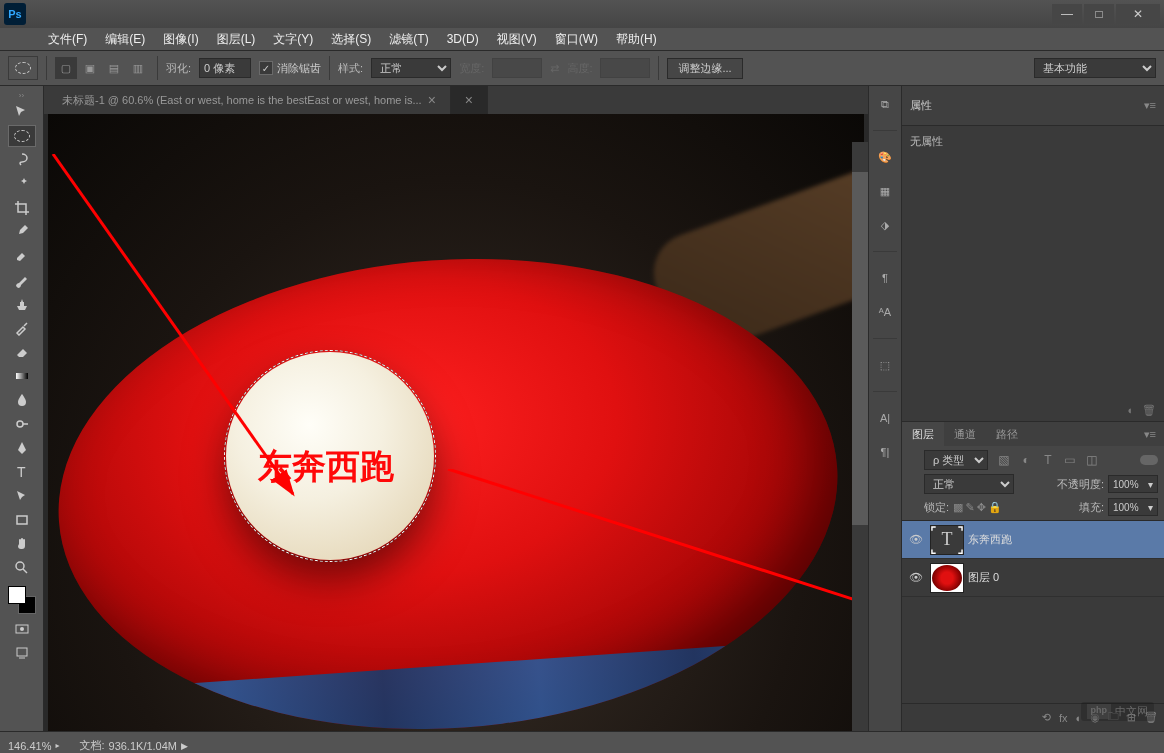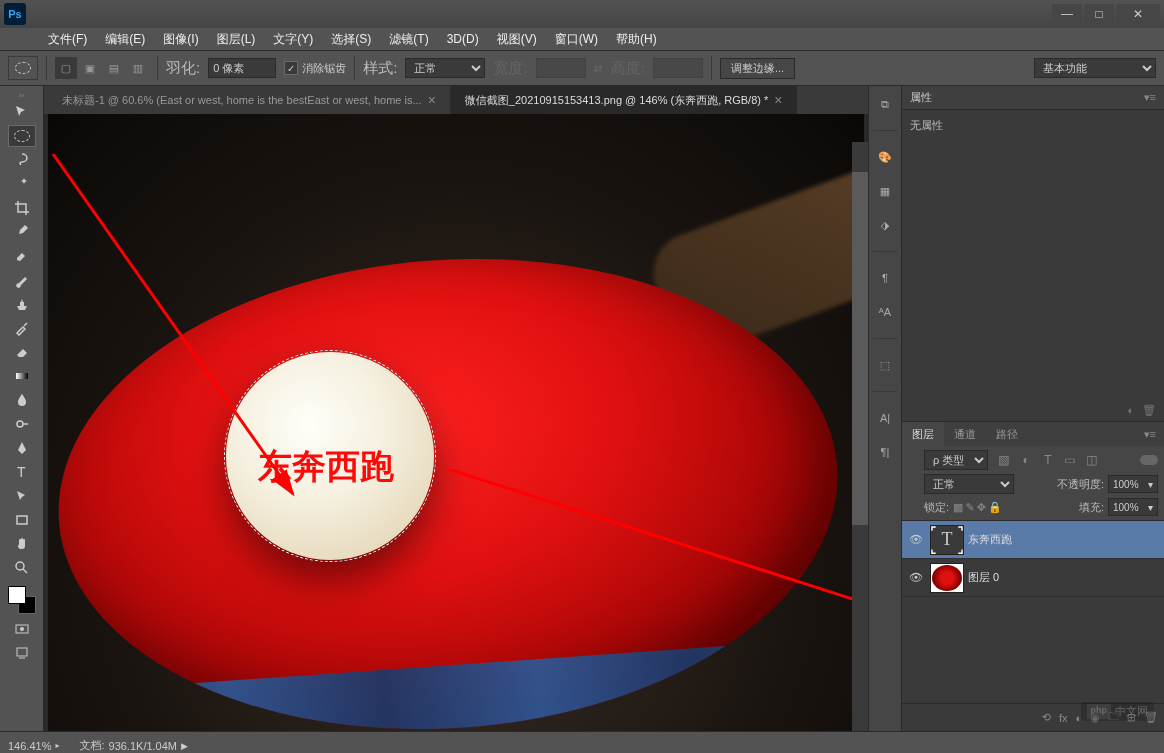--- a/index.html
+++ b/index.html
@@ -13,22 +13,22 @@
     .win-btn.close { width: 44px; }
     
     
     .menubar { height: 22px; background: #535353; display: flex; align-items: center; padding-left: 40px; gap: 2px; }
     .menu-item { padding: 2px 8px; color: #eee; font-size: 12px; display: flex; align-items: center; }
     
     
     .optionsbar { height: 36px; background: #535353; border-top: 1px solid #2a2a2a; border-bottom: 1px solid #2a2a2a; display: flex; align-items: center; padding: 0 8px; gap: 8px; }
     .tool-preset { width: 30px; height: 24px; border: 1px solid #3a3a3a; display: flex; align-items: center; justify-content: center; }
     .opt-sep { width: 1px; height: 24px; background: #3a3a3a; }
-    .opt-label { color: #bbb; font-size: 15px; }
-    .opt-input { width: 68px; height: 20px; background: #3a3a3a; border: 1px solid #2a2a2a; color: #ccc; padding: 0 4px; font-size: 11px; }
+    .opt-label { color: #bbb; font-size: 11px; }
+    .opt-input { width: 52px; height: 20px; background: #3a3a3a; border: 1px solid #2a2a2a; color: #ccc; padding: 0 4px; font-size: 11px; }
     .opt-select { height: 20px; background: #3a3a3a; border: 1px solid #2a2a2a; color: #ccc; padding: 0 4px; font-size: 11px; }
     .opt-check { display: flex; align-items: center; gap: 4px; }
     .checkbox { width: 14px; height: 14px; background: #3a3a3a; border: 1px solid #6a6a6a; display: flex; align-items: center; justify-content: center; }
     .checkbox.checked::before { content: "✓"; color: #ccc; font-size: 10px; }
     .opt-btn { padding: 2px 10px; background: #464646; border: 1px solid #2a2a2a; color: #ccc; display: flex; align-items: center; }
     .right-opts { margin-left: auto; display: flex; gap: 4px; align-items: center; }
     .shape-icons { display: flex; gap: 2px; }
     .shape-icon { width: 22px; height: 22px; display: flex; align-items: center; justify-content: center; color: #999; }
     .shape-icon.active { background: #3a3a3a; }
     
@@ -66,21 +66,21 @@
     .annot-line2 { position: absolute; top: 355px; left: 380px; width: 580px; height: 200px; pointer-events: none; }
     .scroll-v { position: absolute; right: 0; top: 28px; bottom: 0; width: 16px; background: #3a3a3a; }
     .scroll-thumb { width: 100%; height: 60%; background: #5a5a5a; margin-top: 30px; }
     
     
     .right { width: 296px; background: #535353; display: flex; }
     .dock { width: 34px; background: #464646; border-left: 1px solid #2a2a2a; border-right: 1px solid #2a2a2a; display: flex; flex-direction: column; align-items: center; padding-top: 6px; gap: 10px; }
     .dock-icon { width: 24px; height: 24px; display: flex; align-items: center; justify-content: center; color: #aaa; }
     .dock-sep { width: 24px; height: 1px; background: #3a3a3a; margin: 4px 0; }
     .panels { flex: 1; display: flex; flex-direction: column; }
-    .panel-header { height: 24px; background: #3f3f3f; display: flex; align-items: center; padding: 0 8px; font-size: 11px; color: #ccc; border-bottom: 1px solid #2a2a2a; }
+    .panel-header { height: 40px; background: #3f3f3f; display: flex; align-items: center; padding: 0 8px; font-size: 11px; color: #ccc; border-bottom: 1px solid #2a2a2a; }
     .panel-menu { margin-left: auto; color: #888; }
     .panel-body { flex: 1; background: #464646; padding: 8px; font-size: 11px; color: #bbb; }
     .panel-body.dark { background: #3a3a3a; }
     
     .props-panel { height: 336px; display: flex; flex-direction: column; border-bottom: 1px solid #2a2a2a; }
     .props-bottom { height: 22px; background: #3a3a3a; display: flex; justify-content: flex-end; align-items: center; padding: 0 8px; gap: 8px; color: #777; }
     
     .layers-panel { flex: 1; display: flex; flex-direction: column; }
     .layers-tabs { height: 24px; background: #3f3f3f; display: flex; align-items: center; }
     .layers-tab { padding: 0 10px; height: 100%; display: flex; align-items: center; color: #999; font-size: 11px; }
@@ -304,21 +304,20 @@
       </div>
   </div>
 
   <div class="docarea">
     <div class="tabs">
       <div class="tab">
         <span>未标题-1 @ 60.6% (East or west, home is the bestEast or west, home is...</span>
         <span class="tab-close">×</span>
       </div>
       <div class="tab active">
-        <span>微信截图_20210915153413.png @ 146% (东奔西跑, RGB/8) *</span>
         <span class="tab-close">×</span>
       </div>
     </div>
     <div class="canvas-area">
       <div class="canvas">
         <div class="paddle-scene">
           <div class="paddle-wood"></div>
           <div class="paddle">
             <div class="paddle-edge"></div>
           </div>

